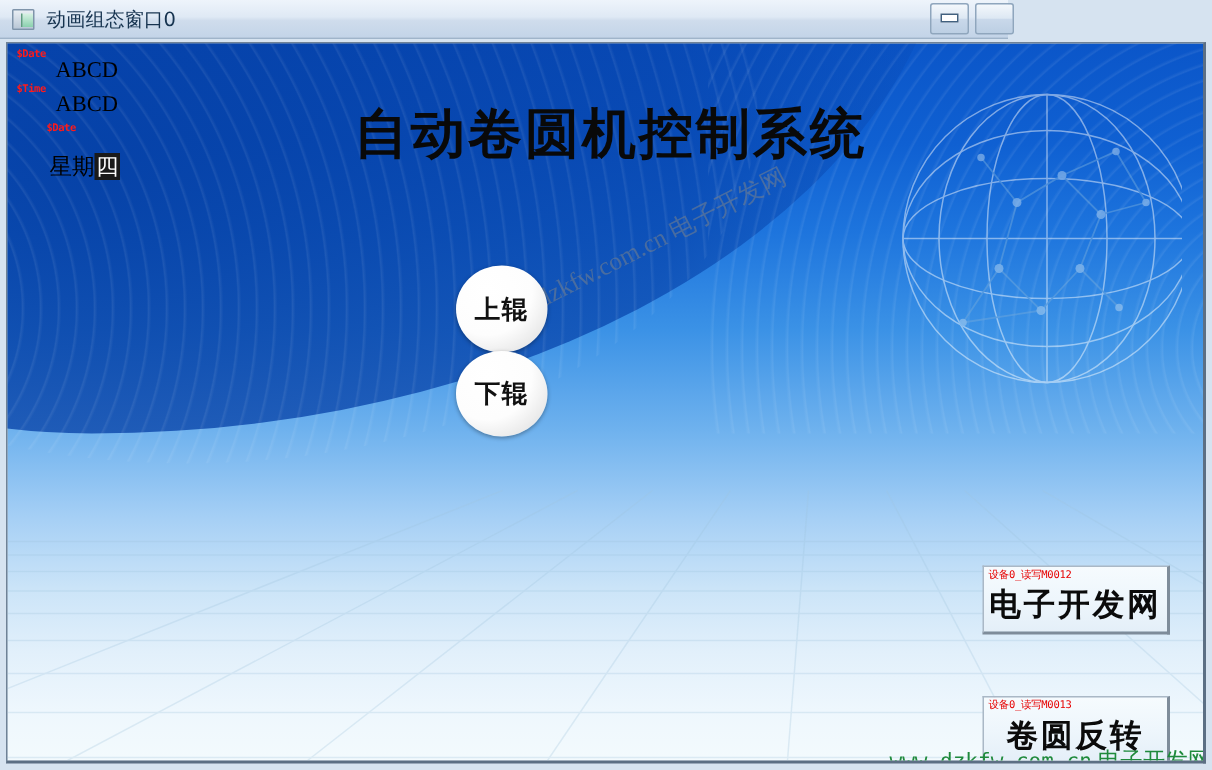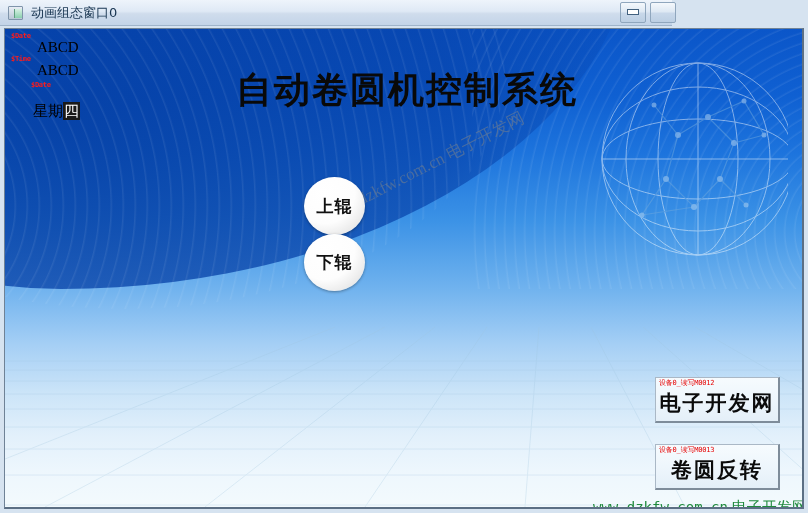--- a/index.html
+++ b/index.html
@@ -174,21 +174,21 @@
   
   .ctlbtn{
     position:absolute;width:125px;height:46px;
     background:linear-gradient(to bottom,#f6fbfe 0%,#eef6fc 50%,#e4eff8 100%);
     border:1px solid #aab8c6;
     border-right:2px solid #7e8c9a;border-bottom:2px solid #7e8c9a;
     box-sizing:border-box;
     text-decoration:underline;
   }
   #btn-fwd{left:650px;top:348px;}
-  #btn-rev{left:650px;top:415px;}
+  #btn-rev{left:650px;top:435px;}
   .ctl-tag{
     position:absolute;left:3px;top:1px;
     color:#e60000;font-size:7px;line-height:9px;
     font-family:"DejaVu Sans Mono","Liberation Mono",monospace;
     white-space:nowrap;letter-spacing:-0.2px;
   }
   .ctl-label{
     position:absolute;left:0;right:0;top:12px;text-align:center;
     font-family:"DejaVu Sans","Liberation Sans",sans-serif;
     font-weight:bold;font-size:21px;line-height:26px;color:#0b0b0b;

